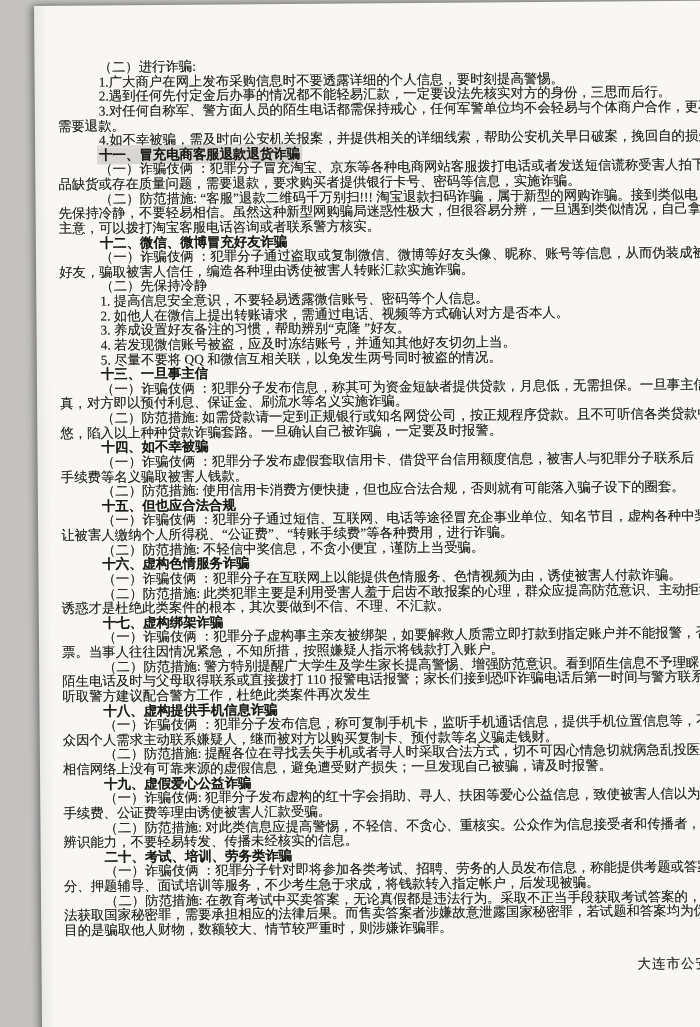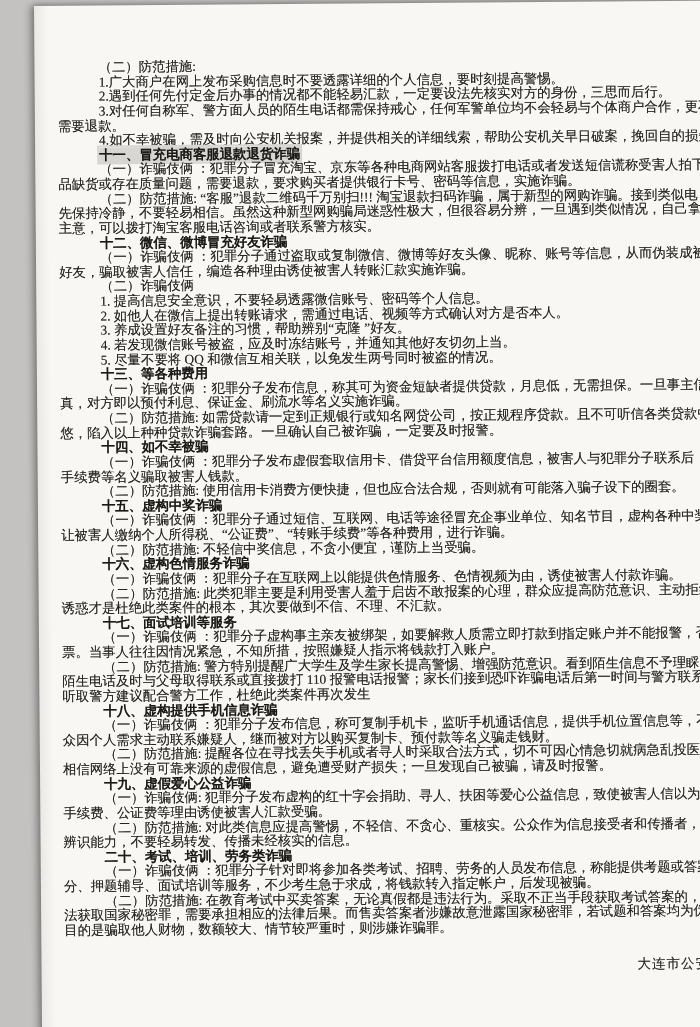--- a/index.html
+++ b/index.html
@@ -38,59 +38,59 @@
     text-shadow:0 0 0.4px rgba(40,38,34,0.5);
   }
 </style>
 </head>
 <body>
 
 <div class="scan-bg">
   <div class="paper">
     <div class="content">
       <div>
-          <div class="line p"><span class="t">（二）防范措施:</span></div>
+          <div class="line p"><span class="t">（二）进行诈骗:</span></div>
           <div class="line p"><span class="t">1.广大商户在网上发布采购信息时不要透露详细的个人信息，要时刻提高警惕。</span></div>
           <div class="line p"><span class="t">2.遇到任何先付定金后办事的情况都不能轻易汇款，一定要设法先核实对方的身份，三思而后行。</span></div>
           <div class="line p"><span class="t">3.对任何自称军、警方面人员的陌生电话都需保持戒心，任何军警单位均不会轻易与个体商户合作，更不</span></div>
           <div class="line w"><span class="t">需要退款。</span></div>
           <div class="line p"><span class="t">4.如不幸被骗，需及时向公安机关报案，并提供相关的详细线索，帮助公安机关早日破案，挽回自的损失</span></div>
           <div class="line hh"><span class="t">十一、冒充电商客服退款退货诈骗</span></div>
           <div class="line p"><span class="t">（一）诈骗伎俩 ：犯罪分子冒充淘宝、京东等各种电商网站客服拨打电话或者发送短信谎称受害人拍下</span></div>
           <div class="line w"><span class="t">品缺货或存在质量问题，需要退款，要求购买者提供银行卡号、密码等信息，实施诈骗。</span></div>
           <div class="line p"><span class="t">（二）防范措施: “客服”退款二维码千万别扫!!! 淘宝退款扫码诈骗，属于新型的网购诈骗。接到类似电</span></div>
           <div class="line w"><span class="t">先保持冷静，不要轻易相信。虽然这种新型网购骗局迷惑性极大，但很容易分辨，一旦遇到类似情况，自己拿</span></div>
           <div class="line w"><span class="t">主意，可以拨打淘宝客服电话咨询或者联系警方核实。</span></div>
           <div class="line h"><span class="t">十二、微信、微博冒充好友诈骗</span></div>
           <div class="line p"><span class="t">（一）诈骗伎俩 ：犯罪分子通过盗取或复制微信、微博等好友头像、昵称、账号等信息，从而伪装成被</span></div>
           <div class="line w"><span class="t">好友，骗取被害人信任，编造各种理由诱使被害人转账汇款实施诈骗。</span></div>
-          <div class="line p"><span class="t">（二）诈骗伎俩</span></div>
+          <div class="line p"><span class="t">（二）先保持冷静</span></div>
           <div class="line p"><span class="t">1. 提高信息安全意识，不要轻易透露微信账号、密码等个人信息。</span></div>
           <div class="line p"><span class="t">2. 如他人在微信上提出转账请求，需通过电话、视频等方式确认对方是否本人。</span></div>
           <div class="line p"><span class="t">3. 养成设置好友备注的习惯，帮助辨别“克隆 ”好友。</span></div>
           <div class="line p"><span class="t">4. 若发现微信账号被盗，应及时冻结账号，并通知其他好友切勿上当。</span></div>
           <div class="line p"><span class="t">5. 尽量不要将 QQ 和微信互相关联，以免发生两号同时被盗的情况。</span></div>
-          <div class="line h"><span class="t">十三、等各种费用</span></div>
+          <div class="line h"><span class="t">十三、一旦事主信</span></div>
           <div class="line p"><span class="t">（一）诈骗伎俩 ：犯罪分子发布信息，称其可为资金短缺者提供贷款，月息低，无需担保。一旦事主信</span></div>
           <div class="line w"><span class="t">真，对方即以预付利息、保证金、刷流水等名义实施诈骗。</span></div>
           <div class="line p"><span class="t">（二）防范措施: 如需贷款请一定到正规银行或知名网贷公司，按正规程序贷款。且不可听信各类贷款中</span></div>
           <div class="line w"><span class="t">悠，陷入以上种种贷款诈骗套路。一旦确认自己被诈骗，一定要及时报警。</span></div>
           <div class="line h"><span class="t">十四、如不幸被骗</span></div>
           <div class="line p"><span class="t">（一）诈骗伎俩 ：犯罪分子发布虚假套取信用卡、借贷平台信用额度信息，被害人与犯罪分子联系后，</span></div>
           <div class="line w"><span class="t">手续费等名义骗取被害人钱款。</span></div>
           <div class="line p"><span class="t">（二）防范措施: 使用信用卡消费方便快捷，但也应合法合规，否则就有可能落入骗子设下的圈套。</span></div>
-          <div class="line h"><span class="t">十五、虚构中奖诈骗</span></div>
+          <div class="line h"><span class="t">十五、但也应合法合规</span></div>
           <div class="line p"><span class="t">（一）诈骗伎俩 ：犯罪分子通过短信、互联网、电话等途径冒充企事业单位、知名节目，虚构各种中奖</span></div>
           <div class="line w"><span class="t">让被害人缴纳个人所得税、“公证费”、“转账手续费”等各种费用，进行诈骗。</span></div>
           <div class="line p"><span class="t">（二）防范措施: 不轻信中奖信息，不贪小便宜，谨防上当受骗。</span></div>
           <div class="line h"><span class="t">十六、虚构色情服务诈骗</span></div>
           <div class="line p"><span class="t">（一）诈骗伎俩 ：犯罪分子在互联网上以能提供色情服务、色情视频为由，诱使被害人付款诈骗。</span></div>
           <div class="line p"><span class="t">（二）防范措施: 此类犯罪主要是利用受害人羞于启齿不敢报案的心理，群众应提高防范意识、主动拒绝</span></div>
           <div class="line w"><span class="t">诱惑才是杜绝此类案件的根本，其次要做到不信、不理、不汇款。</span></div>
-          <div class="line h"><span class="t">十七、面试培训等服务</span></div>
+          <div class="line h"><span class="t">十七、虚构绑架诈骗</span></div>
           <div class="line p"><span class="t">（一）诈骗伎俩 ：犯罪分子虚构事主亲友被绑架，如要解救人质需立即打款到指定账户并不能报警，否</span></div>
           <div class="line w"><span class="t">票。当事人往往因情况紧急，不知所措，按照嫌疑人指示将钱款打入账户。</span></div>
           <div class="line p"><span class="t">（二）防范措施: 警方特别提醒广大学生及学生家长提高警惕、增强防范意识。看到陌生信息不予理睬，</span></div>
           <div class="line w"><span class="t">陌生电话及时与父母取得联系或直接拨打 110 报警电话报警；家长们接到恐吓诈骗电话后第一时间与警方联系</span></div>
           <div class="line w"><span class="t">听取警方建议配合警方工作，杜绝此类案件再次发生</span></div>
           <div class="line h"><span class="t">十八、虚构提供手机信息诈骗</span></div>
           <div class="line p"><span class="t">（一）诈骗伎俩 ：犯罪分子发布信息，称可复制手机卡，监听手机通话信息，提供手机位置信息等，不</span></div>
           <div class="line w"><span class="t">众因个人需求主动联系嫌疑人，继而被对方以购买复制卡、预付款等名义骗走钱财。</span></div>
           <div class="line p"><span class="t">（二）防范措施: 提醒各位在寻找丢失手机或者寻人时采取合法方式，切不可因心情急切就病急乱投医，</span></div>
           <div class="line w"><span class="t">相信网络上没有可靠来源的虚假信息，避免遭受财产损失；一旦发现自己被骗，请及时报警。</span></div>

